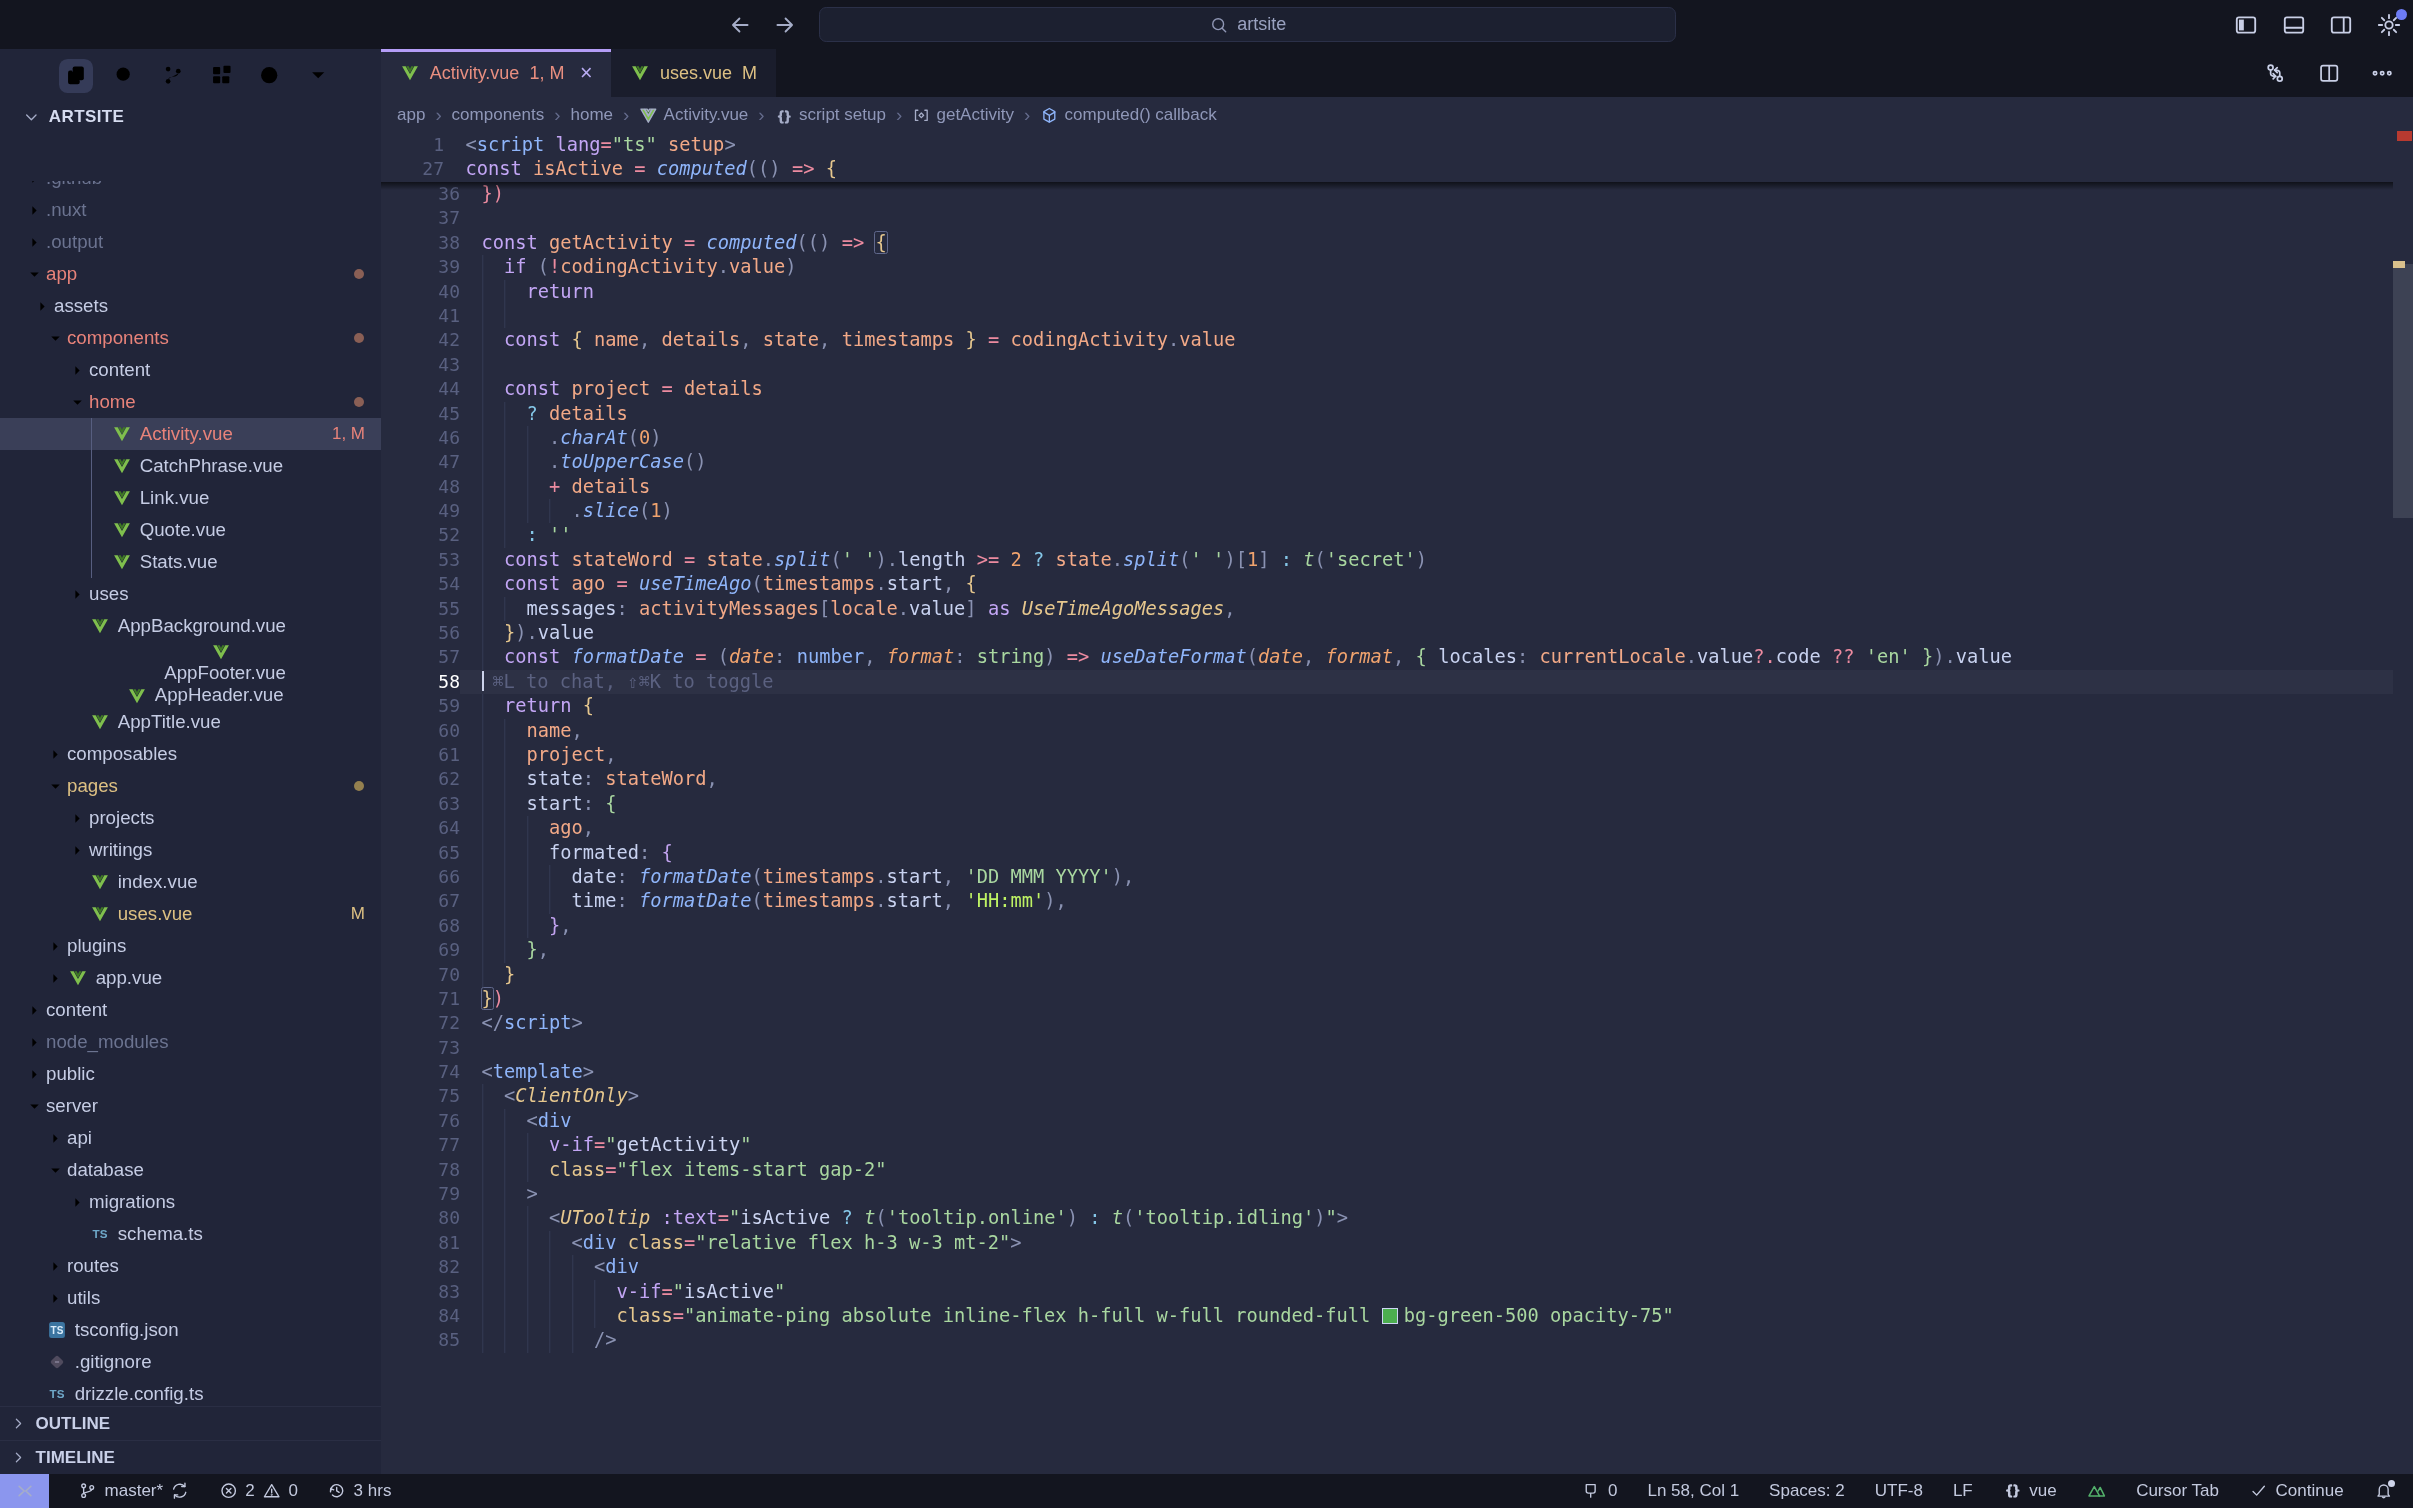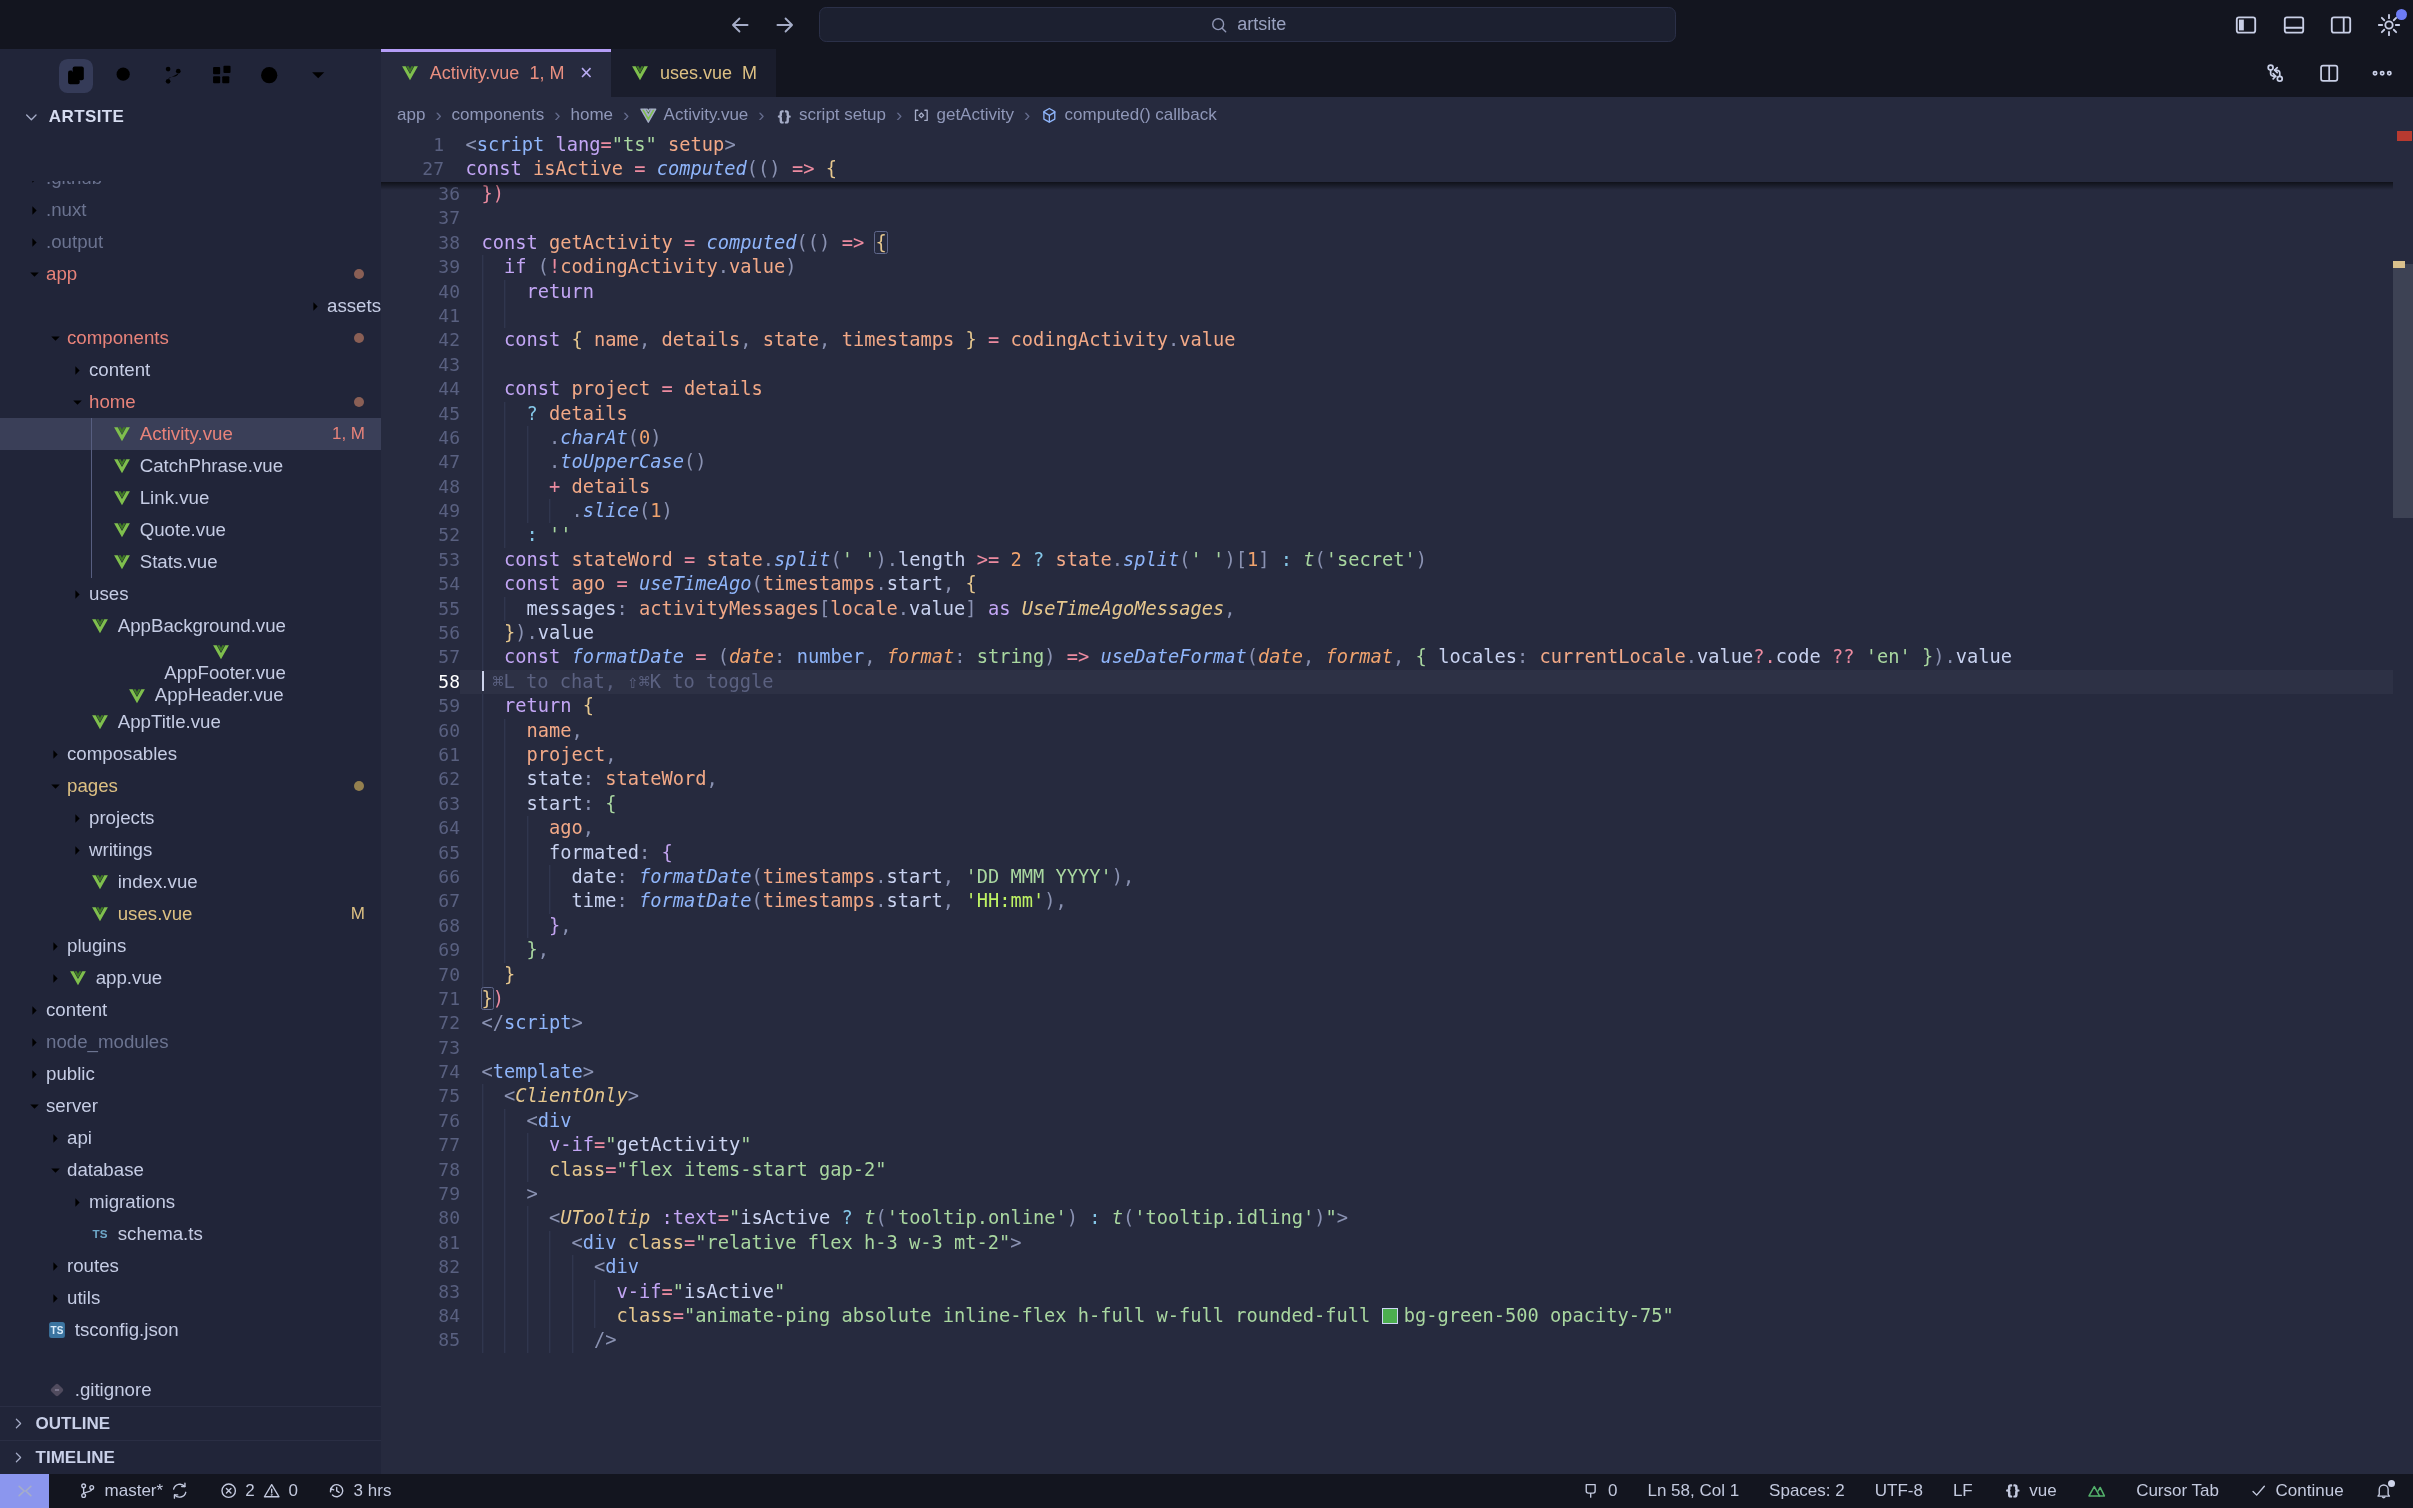--- a/index.html
+++ b/index.html
@@ -250,21 +250,21 @@
         </div>
         <div class="row err" style="padding-left: 26px;">
           <span class="chev">
             <svg viewBox="0 0 24 24">
               <path d="M6 9l6 6 6-6"></path>
             </svg>
           </span>
           <span class="lbl">app</span>
           <span class="dot err"></span>
         </div>
-        <div class="row" style="padding-left: 34px; justify-content: flex-end;">
+        <div class="row" style="padding-left: 34px;">
           <span class="chev">
             <svg viewBox="0 0 24 24">
               <path d="M9 6l6 6-6 6"></path>
             </svg>
           </span>
           <span class="lbl">assets</span>
         </div>
         <div class="row err" style="padding-left: 47px;">
           <span class="chev">
             <svg viewBox="0 0 24 24">
@@ -550,21 +550,21 @@
         <div class="row" style="padding-left: 26px;">
           <span style="width: 20px; flex: 0 0 auto;"></span>
           <span class="ficon">
             <svg viewBox="0 0 24 24" stroke="none" style="font-size:26px">
               <rect x="2.5" y="2.5" width="19" height="19" rx="3" fill="#3b74a0"></rect>
               <text x="12" y="17" font-size="12" font-weight="bold" fill="#d9ebfa" text-anchor="middle" font-family="Liberation Sans, sans-serif">TS</text>
             </svg>
           </span>
           <span class="lbl">tsconfig.json</span>
         </div>
-        <div class="row" style="padding-left: 26px; margin-top: 28px;">
+        <div class="row" style="padding-left: 26px;">
           <span style="width: 20px; flex: 0 0 auto;"></span>
           <span class="ficon">
             <svg viewBox="0 0 24 24" stroke="none">
               <rect x="6" y="6" width="12" height="12" rx="2.5" transform="rotate(45 12 12)" fill="#504b5e"></rect>
               <path d="M9.5 12h5" stroke="#8d89a0" stroke-width="1.6"></path>
             </svg>
           </span>
           <span class="lbl">.gitignore</span>
         </div>
         <div class="row" style="padding-left: 26px;">

